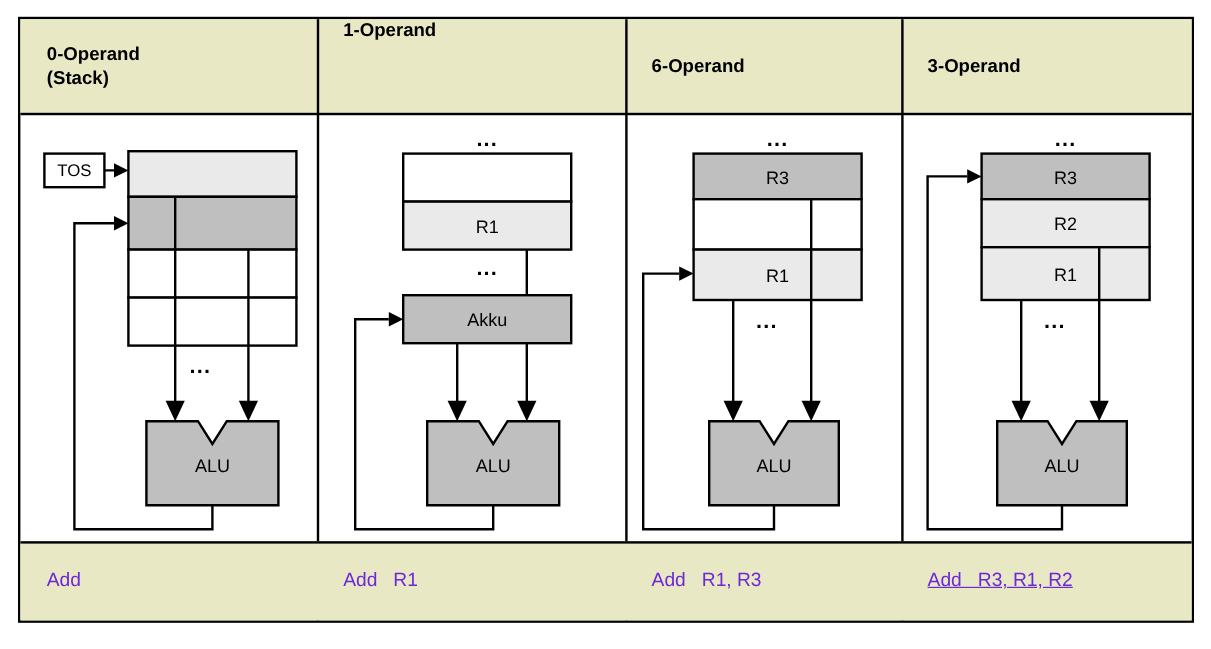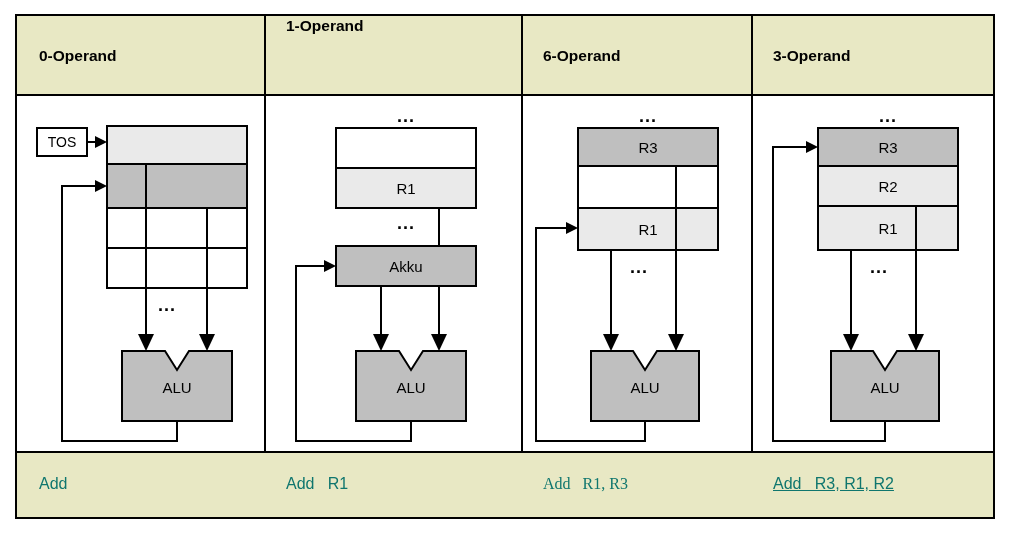--- a/index.html
+++ b/index.html
@@ -28,24 +28,24 @@
   .hdr-cell.c1{left:247px;width:257px;justify-content:space-between;}
   .hdr-cell.c2{left:504px;width:230px;}
   .hdr-cell.c3{left:734px;width:242px;justify-content:center;}
   .hdr-cell span{display:block;}
 
   
   .ftr-band{position:absolute;left:0;bottom:0;width:100%;height:66px;
             background:#e8e8c4;border-top:2px solid #000;box-sizing:border-box;}
   .ftr-cell{position:absolute;bottom:0;height:66px;box-sizing:border-box;
             display:flex;align-items:center;padding-left:22px;
-            font-size:16px;color:#0f766e;white-space:pre;}
+            font-size:16px;color:#6d28d9;white-space:pre;}
   .ftr-cell.c0{left:0;width:247px;}
   .ftr-cell.c1{left:247px;width:257px;}
-  .ftr-cell.c2{left:504px;width:230px;font-family:Liberation Serif, serif;}
+  .ftr-cell.c2{left:504px;width:230px;}
   .ftr-cell.c3{left:734px;width:242px;text-decoration:underline;}
 
   
   .diagram{position:absolute;top:80px;height:357px;overflow:visible;}
   .diagram.c0{left:0;width:247px;}
   .diagram.c1{left:247px;width:257px;}
   .diagram.c2{left:504px;width:230px;}
   .diagram.c3{left:734px;width:242px;}
 
   .svgwrap{position:absolute;left:0;top:0;width:100%;height:100%;}
@@ -58,20 +58,21 @@
 </head>
 <body>
 
 <div id="root">
   <div class="table">
 
     <div class="hdr-band"></div>
 
     <div class="hdr-cell c0">
       <span>0-Operand</span>
+      <span>(Stack)</span>
     </div>
     <div class="hdr-cell c1">
       <span>1-Operand</span>
     </div>
     <div class="hdr-cell c2">
       <span>6-Operand</span>
       <span></span>
     </div>
     <div class="hdr-cell c3">
       <span>3-Operand</span>

